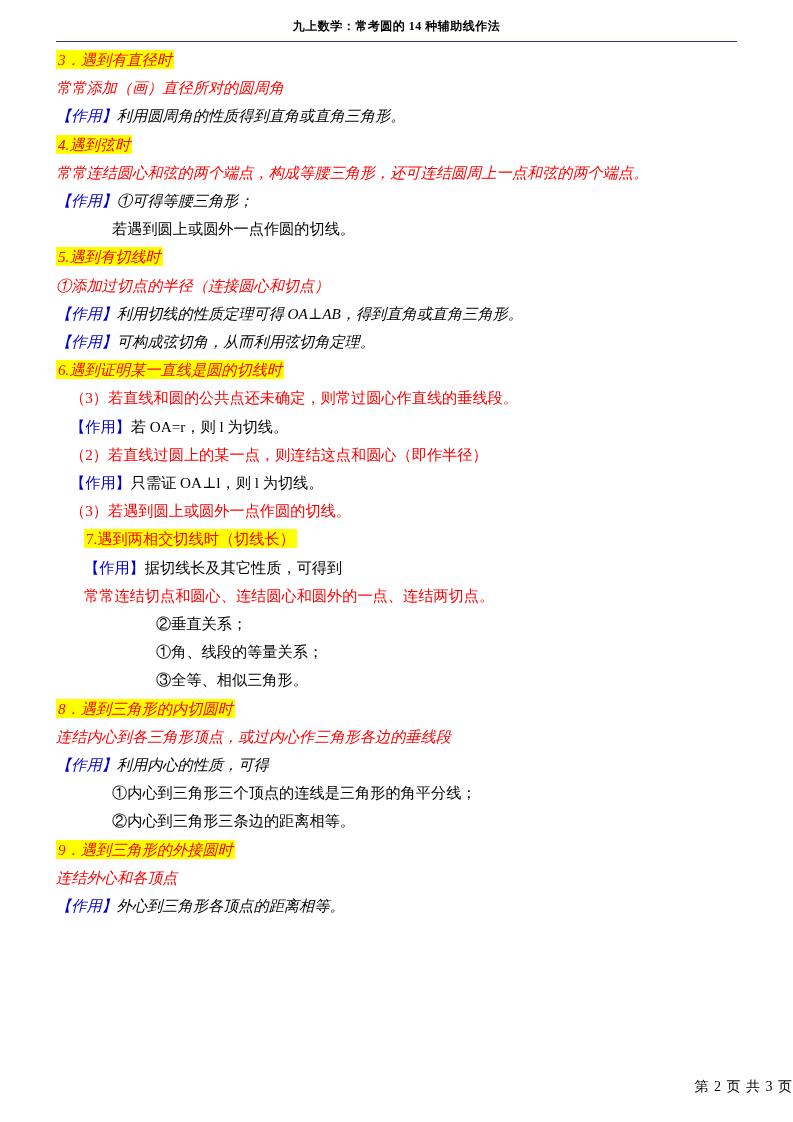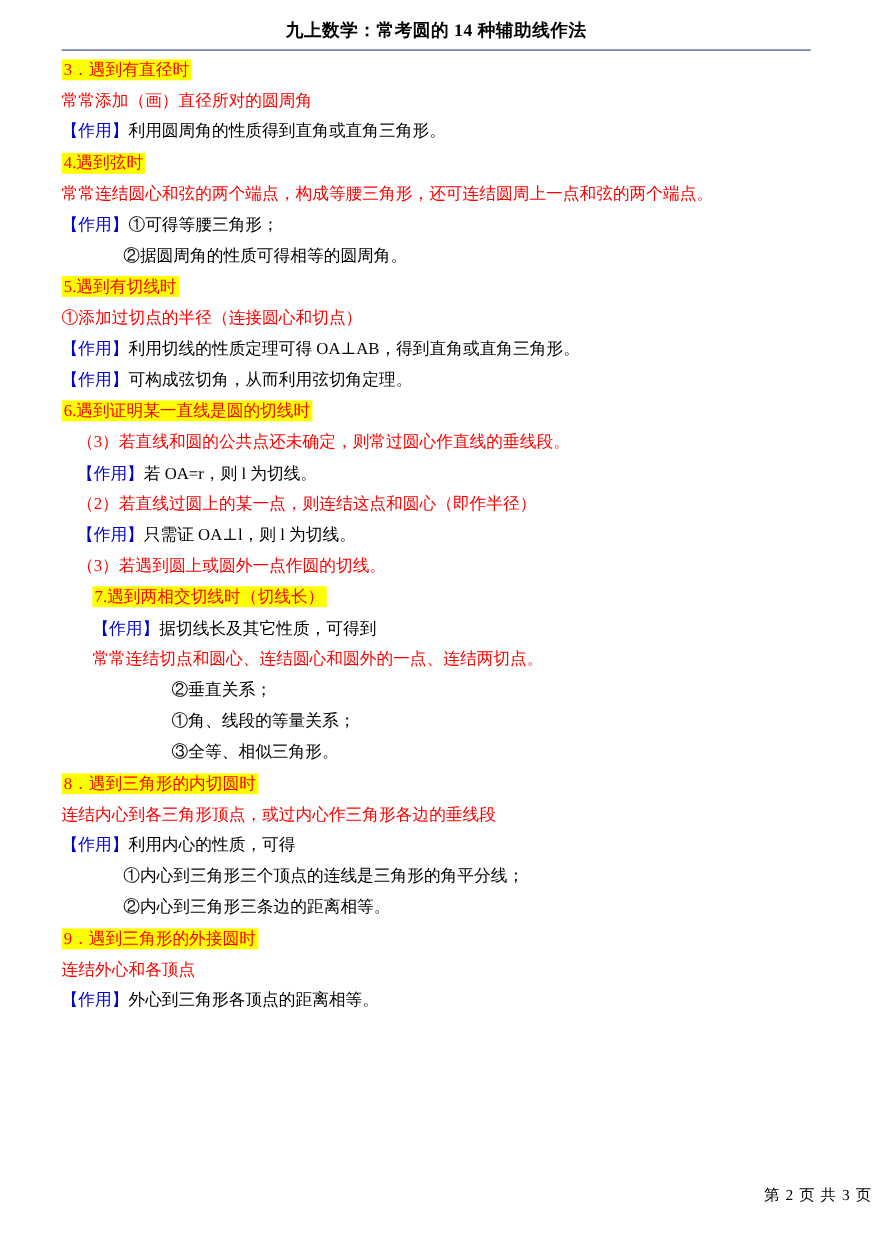--- a/index.html
+++ b/index.html
@@ -18,38 +18,38 @@
   .page {
     width: 793px;
     height: 1122px;
     box-sizing: border-box;
     padding: 18px 56px 0 56px;
     position: relative;
   }
   .header {
     text-align: center;
     font-weight: bold;
-    font-size: 16px;
+    font-size: 12px;
     letter-spacing: 0.5px;
     padding-bottom: 6px;
     color: #000;
   }
   .header-rule {
     border-bottom: 1.2px solid #2b3a8f;
     margin: 0 0 10px 0;
   }
   .content {
     font-size: 15.2px;
     line-height: 1.0;
   }
   .line {
     margin: 0 0 13px 0;
     white-space: nowrap;
   }
-  .ind0 { padding-left: 0px; }
+  .ind0 { padding-left: 0px; font-style: italic; }
   .ind1 { padding-left: 14px; }
   .ind2 { padding-left: 28px; }
   .ind3 { padding-left: 56px; }
   .ind4 { padding-left: 100px; }
 
   .red { color: #ff0000; }
 
   .hl {
     background-color: #ffff00;
     color: #ff0000;
@@ -83,21 +83,21 @@
   <div class="header">九上数学：常考圆的 14 种辅助线作法</div>
   <div class="header-rule"></div>
 
   <div class="content" id="content-root">
       <div class="line ind0"><span class="hl">3．遇到有直径时</span></div>
       <div class="line ind0"><span class="red">常常添加（画）直径所对的圆周角</span></div>
       <div class="line ind0"><span class="use-tag">【作用】</span><span class="tail-black">利用圆周角的性质得到直角或直角三角形。</span></div>
       <div class="line ind0"><span class="hl">4.遇到弦时</span></div>
       <div class="line ind0"><span class="red">常常连结圆心和弦的两个端点，构成等腰三角形，还可连结圆周上一点和弦的两个端点。</span></div>
       <div class="line ind0"><span class="use-tag">【作用】</span><span class="tail-black">①可得等腰三角形；</span></div>
-      <div class="line ind3"><span class="tail-black">②据圆周角的性质可得相等的圆周角。</span></div>
+      <div class="line ind3"><span class="tail-black">若遇到圆上或圆外一点作圆的切线。</span></div>
       <div class="line ind0"><span class="hl">5.遇到有切线时</span></div>
       <div class="line ind0"><span class="red">①添加过切点的半径（连接圆心和切点）</span></div>
       <div class="line ind0"><span class="use-tag">【作用】</span><span class="tail-black">利用切线的性质定理可得 OA⊥AB，得到直角或直角三角形。</span></div>
       <div class="line ind0"><span class="use-tag">【作用】</span><span class="tail-black">可构成弦切角，从而利用弦切角定理。</span></div>
       <div class="line ind0"><span class="hl">6.遇到证明某一直线是圆的切线时</span></div>
       <div class="line ind1"><span class="red">（3）若直线和圆的公共点还未确定，则常过圆心作直线的垂线段。</span></div>
       <div class="line ind1"><span class="use-tag">【作用】</span><span class="tail-black">若 OA=r，则 l 为切线。</span></div>
       <div class="line ind1"><span class="red">（2）若直线过圆上的某一点，则连结这点和圆心（即作半径）</span></div>
       <div class="line ind1"><span class="use-tag">【作用】</span><span class="tail-black">只需证 OA⊥l，则 l 为切线。</span></div>
       <div class="line ind1"><span class="red">（3）若遇到圆上或圆外一点作圆的切线。</span></div>

